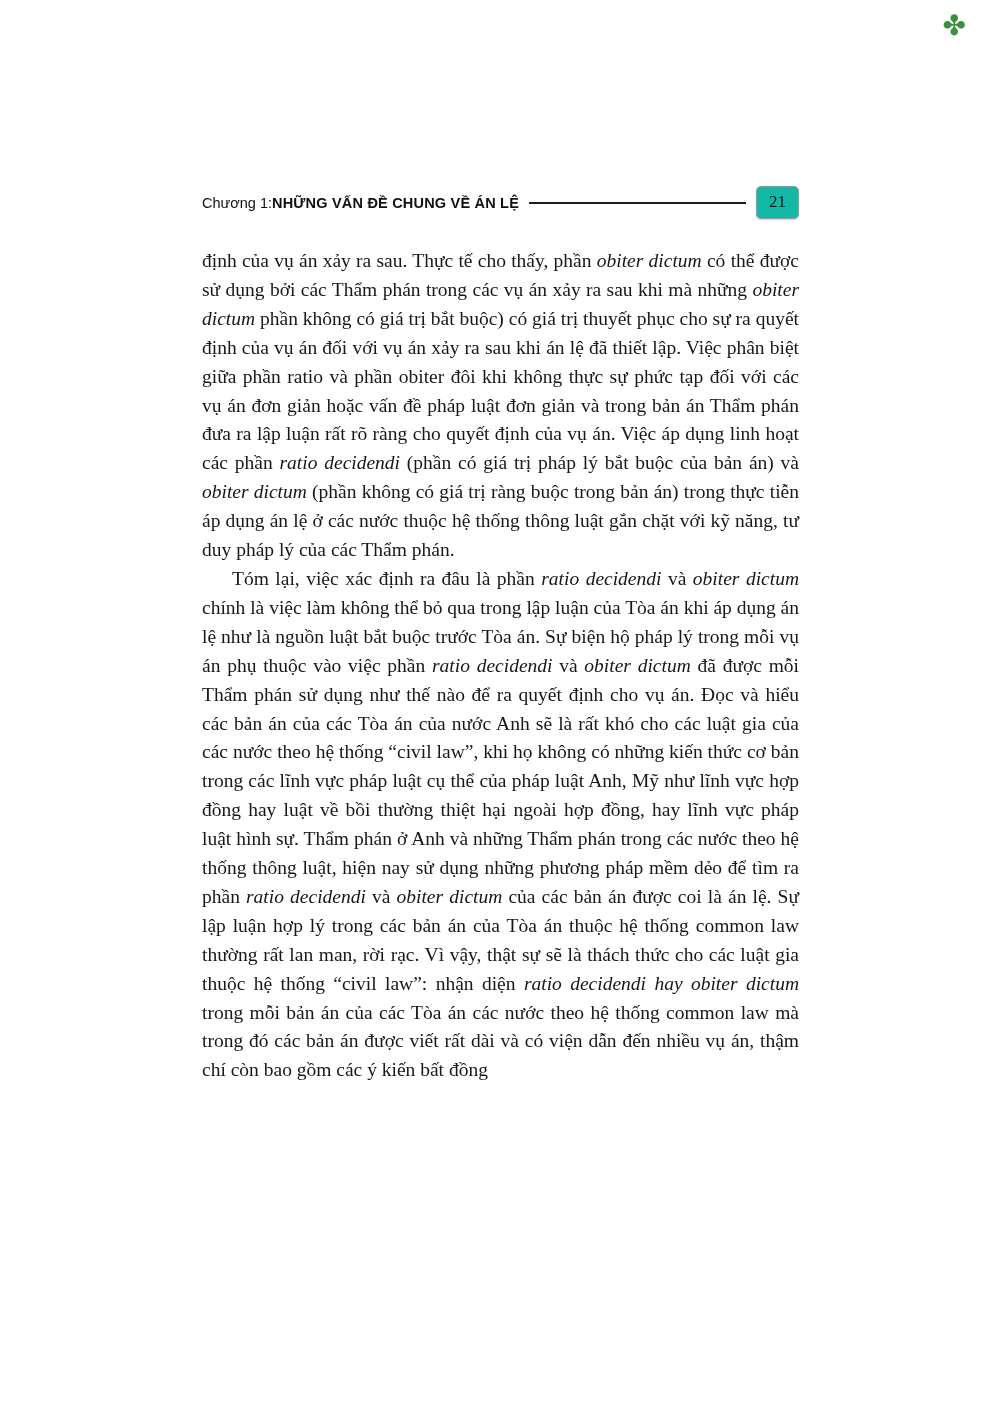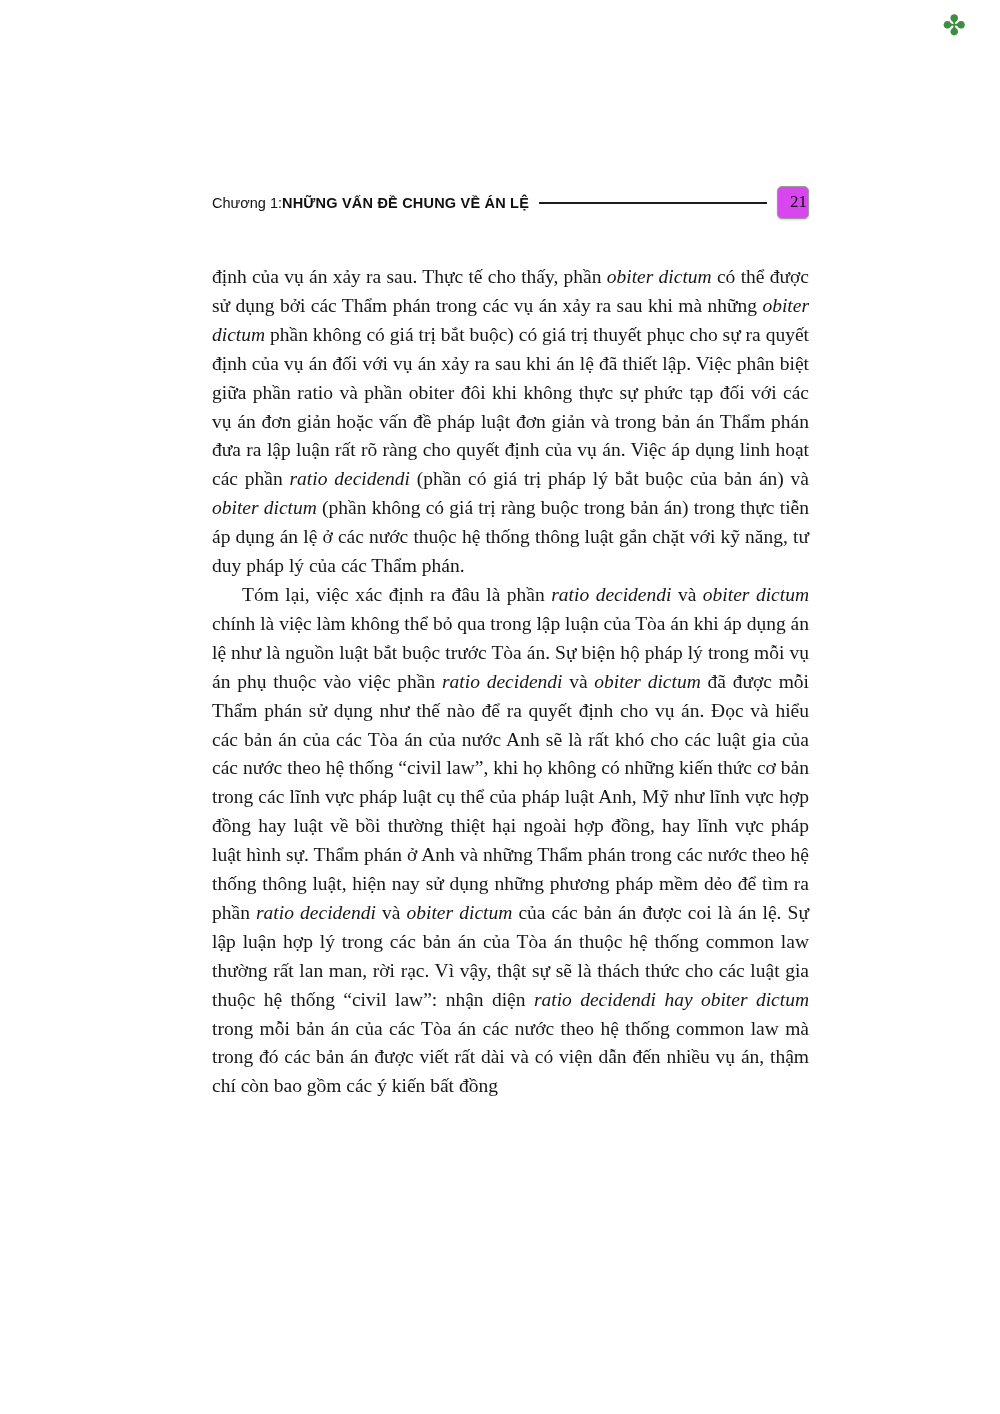--- a/index.html
+++ b/index.html
@@ -18,21 +18,21 @@
   .corner-icon {
     position: absolute;
     top: 12px;
     right: 34px;
     font-size: 28px;
     line-height: 1;
     color: #3e8e41;
   }
   .content {
     position: absolute;
-    left: 212px;
+    left: 202px;
     top: 186px;
     width: 597px;
   }
   .header-row {
     display: flex;
     align-items: center;
     font-family: "Liberation Sans", sans-serif;
     font-size: 14.5px;
     color: #111111;
   }
@@ -40,29 +40,29 @@
   .chapter-title { white-space: nowrap; font-weight: bold; margin-left: 0; letter-spacing: 0.2px; }
   .header-rule {
     flex: 1;
     height: 2px;
     background: #1c1c1c;
     margin: 0 10px;
   }
   .page-badge {
     border: 1px solid #9b9b9b;
     border-radius: 5px;
-    padding: 5px 1px 6px 12px;
+    padding: 5px 12px 6px 12px;
     font-family: "Liberation Serif", serif;
     font-size: 17px;
     color: #111111;
-    background: #d946ef;
+    background: #14b8a6;
     box-shadow: 0 1px 2px rgba(0,0,0,0.18);
   }
   .body-text {
-    margin-top: 44px;
+    margin-top: 28px;
     font-size: 19.5px;
     line-height: 28.9px;
     text-align: justify;
     color: #171717;
   }
   .para { text-align: justify; }
   .para.indent { text-indent: 30px; }
   .para i { font-style: italic; }
 </style>
 </head>

